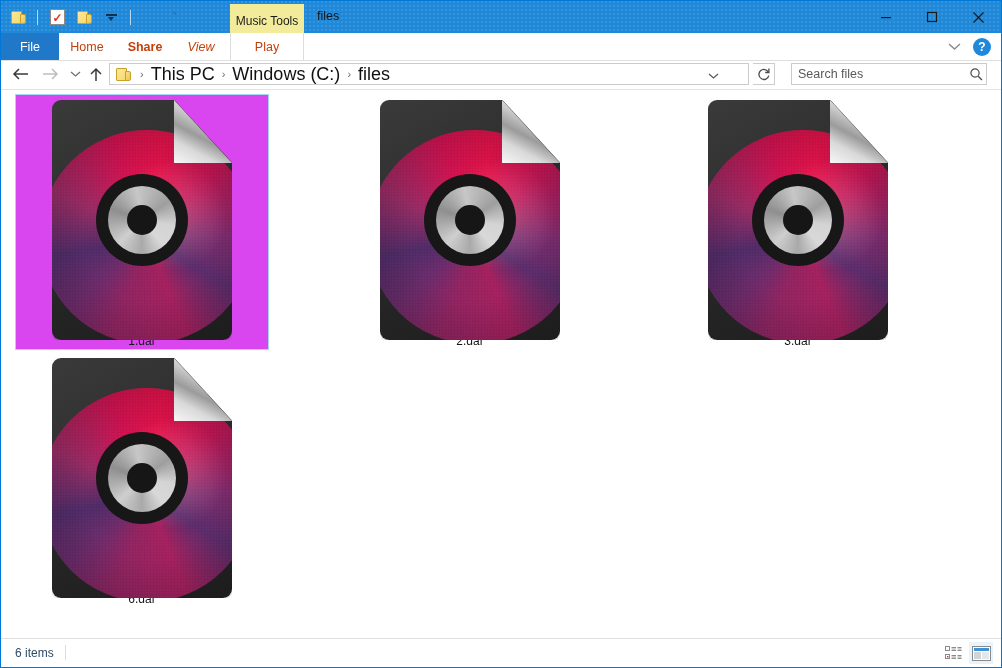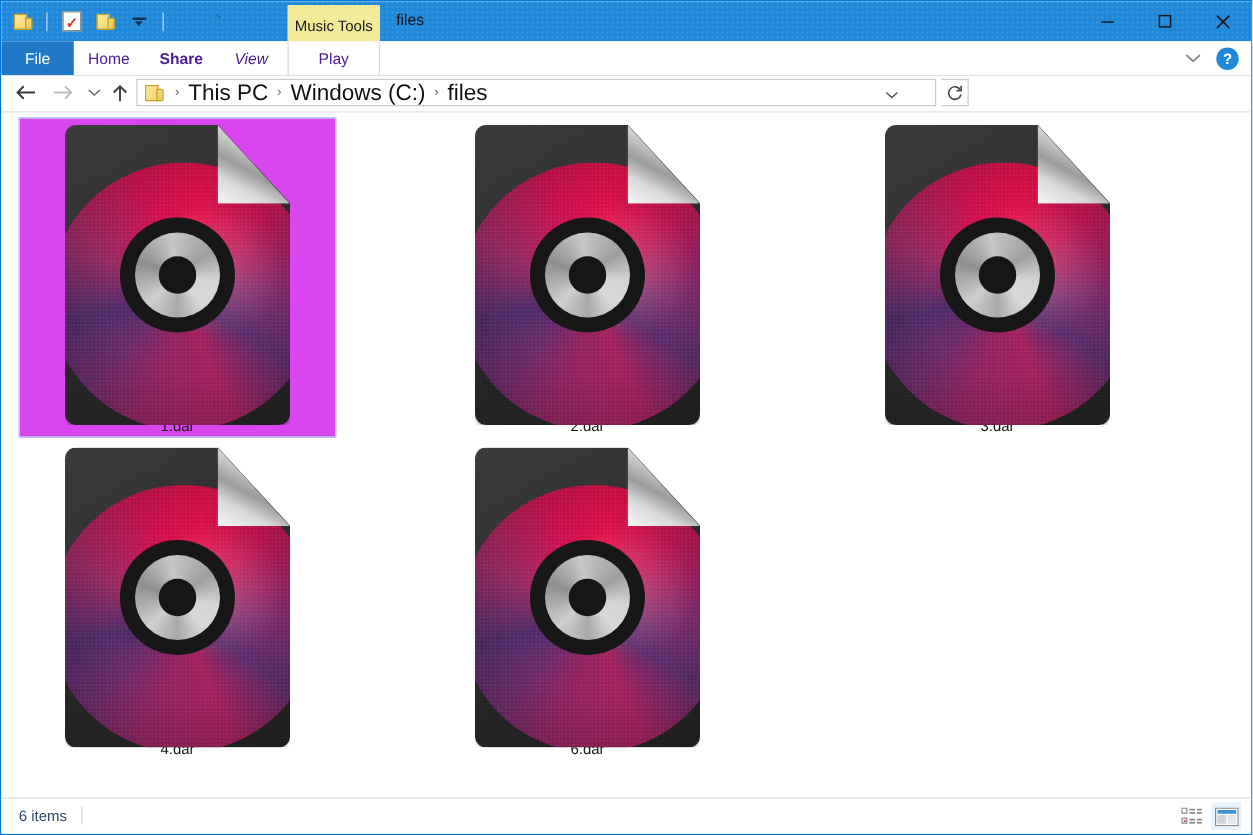--- a/index.html
+++ b/index.html
@@ -167,21 +167,21 @@
     background: #ffffff;
   }
   .tab {
     position: absolute;
     top: 0;
     height: 27px;
     display: flex;
     align-items: center;
     justify-content: center;
     font-size: 12.5px;
-    color: #4c1d95;
+    color: #c2410c;
   }
   .tab.file {
     left: 0;
     width: 58px;
     background: #1f78c8;
     color: #ffffff;
   }
   .tab.home  { left: 62px;  width: 48px; }
   .tab.share { left: 118px; width: 52px; font-weight: bold; }
   .tab.view  { left: 176px; width: 48px; font-style: italic; }
@@ -618,20 +618,29 @@
       </div>
     </div>
 
     <div class="path-refresh">
       <svg width="14" height="14" viewBox="0 0 14 14">
         <path d="M11.4 5.2 A5 5 0 1 0 11.8 8.6" stroke="#4a4a4a" stroke-width="1.3" fill="none"></path>
         <path d="M11.9 1.6 L11.9 5.5 L8.2 5.5" stroke="#4a4a4a" stroke-width="1.3" fill="none"></path>
       </svg>
     </div>
 
+    <div class="search-box">
+      <input type="text" placeholder="Search files" style="">
+      <div class="search-icon">
+        <svg width="14" height="14" viewBox="0 0 14 14">
+          <circle cx="6" cy="6" r="4.1" stroke="#4a4a4a" stroke-width="1.2" fill="none"></circle>
+          <path d="M9.2 9.2 L13 13" stroke="#4a4a4a" stroke-width="1.3" fill="none"></path>
+        </svg>
+      </div>
+    </div>
   </div>
 
   <div class="content">
     <div class="grid">
 
       <div class="item selected">
         <div class="fileicon">
           <div class="page">
             <div class="disc"></div>
             <div class="hub-outer"></div>
@@ -662,32 +671,20 @@
             <div class="disc"></div>
             <div class="hub-outer"></div>
             <div class="hub-inner"></div>
             <div class="hub-hole"></div>
           </div>
           <div class="fold"></div>
         </div>
         <div class="item-label">3.dar</div>
       </div>
 
-      <div class="item">
-        <div class="fileicon">
-          <div class="page">
-            <div class="disc"></div>
-            <div class="hub-outer"></div>
-            <div class="hub-inner"></div>
-            <div class="hub-hole"></div>
-          </div>
-          <div class="fold"></div>
-        </div>
-        <div class="item-label">4.dar</div>
-      </div>
 
 
       <div class="item" style="margin-right:0;">
         <div class="fileicon">
           <div class="page">
             <div class="disc"></div>
             <div class="hub-outer"></div>
             <div class="hub-inner"></div>
             <div class="hub-hole"></div>
           </div>

